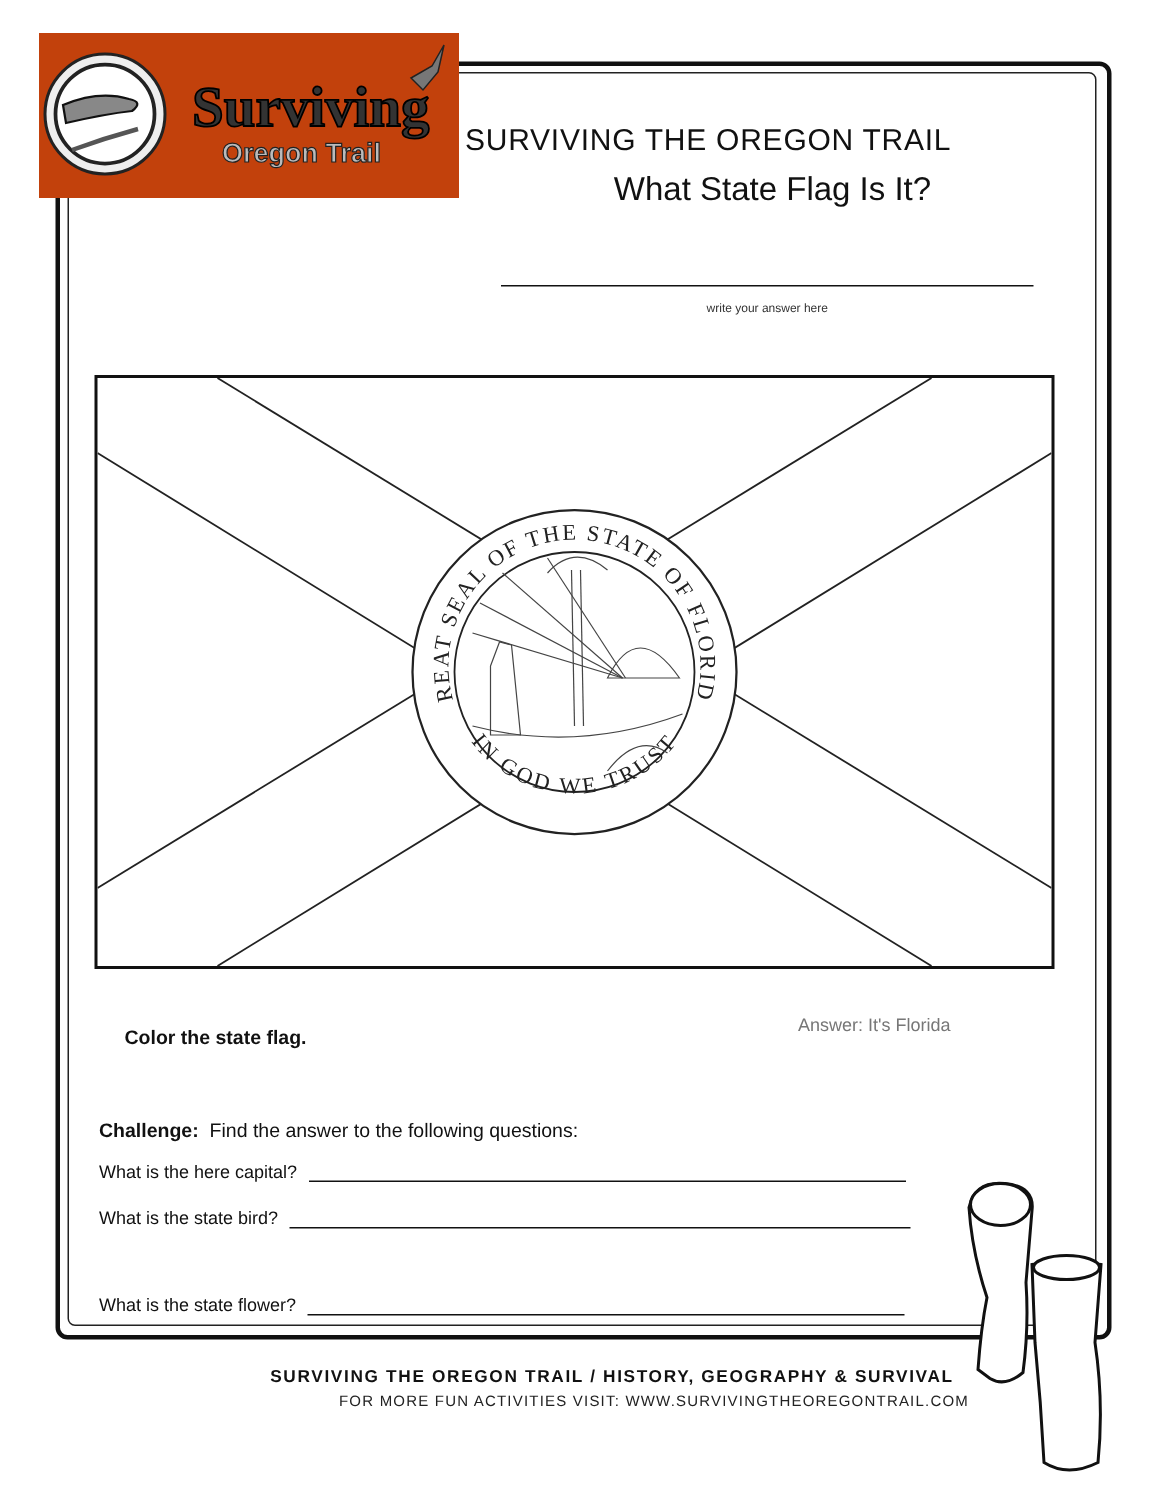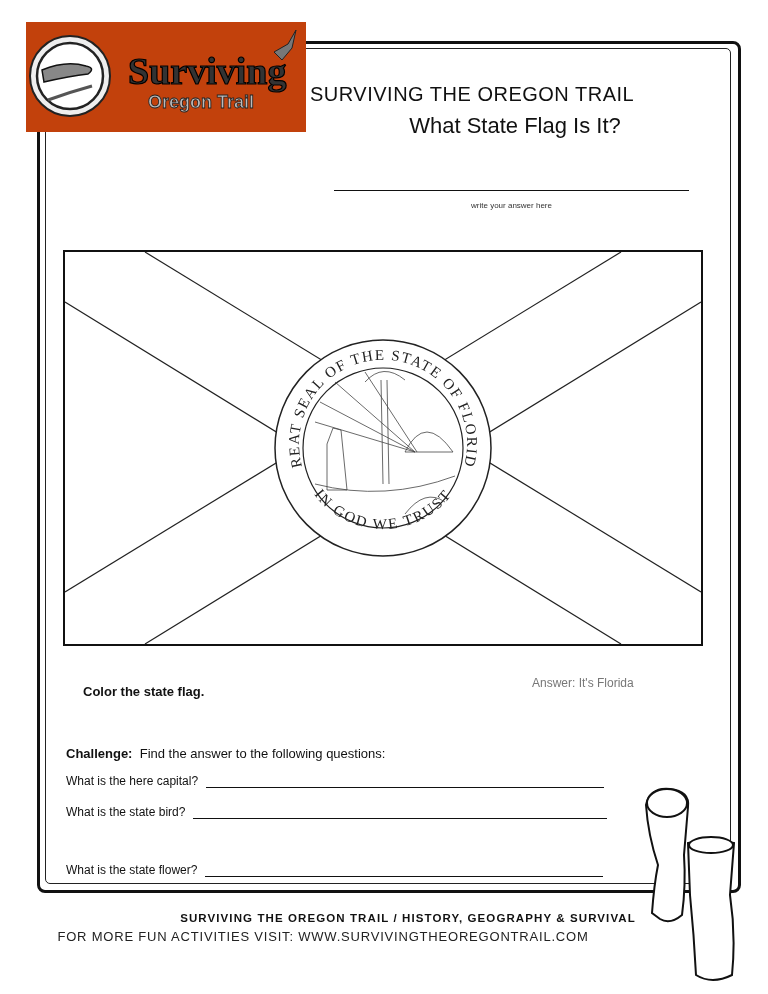--- a/index.html
+++ b/index.html
@@ -14,21 +14,21 @@
   .answer-hint { position:absolute; left:334px; top:201px; width:355px; text-align:center; font-size:8px; color:#333; }
   .flag { position:absolute; left:63px; top:250px; width:640px; height:396px; border:2px solid #111; box-sizing:border-box; }
   .flag svg { position:absolute; left:0; top:0; }
   .answer-note { position:absolute; left:532px; top:676px; width:134px; text-align:left; font-size:12px; color:#777; }
   .color-text { position:absolute; left:66px; top:684px; font-size:13px; font-weight:bold;margin-left:17px; }
   .challenge { position:absolute; left:66px; top:746px; font-size:13px;text-align:right; }
   .challenge b { font-weight:bold; }
   .q { position:absolute; left:66px; font-size:12px; display:flex; align-items:flex-end; }
   .q .line { border-bottom:1.5px solid #111; height:1px; margin-left:8px; }
   .footer1 { position:absolute; left:0; top:912px; width:768px; text-align:center; font-size:11.5px; font-weight:bold; letter-spacing:1.1px;margin-left:24px; }
-  .footer2 { position:absolute; left:0; top:929px; width:646px; text-align:center; font-size:13px; letter-spacing:0.8px; color:#222; }
+  .footer2 { position:absolute; left:0; top:929px; width:646px; text-align:right; font-size:10px; letter-spacing:0.8px; color:#222; }
   .boots { position:absolute; left:640px; top:785px; }
 </style>
 </head>
 <body>
 
 <div class="frame-outer"></div>
 <div class="frame-inner"></div>
 
 <div class="logo">
   <svg width="280" height="110" viewBox="0 0 280 110">

